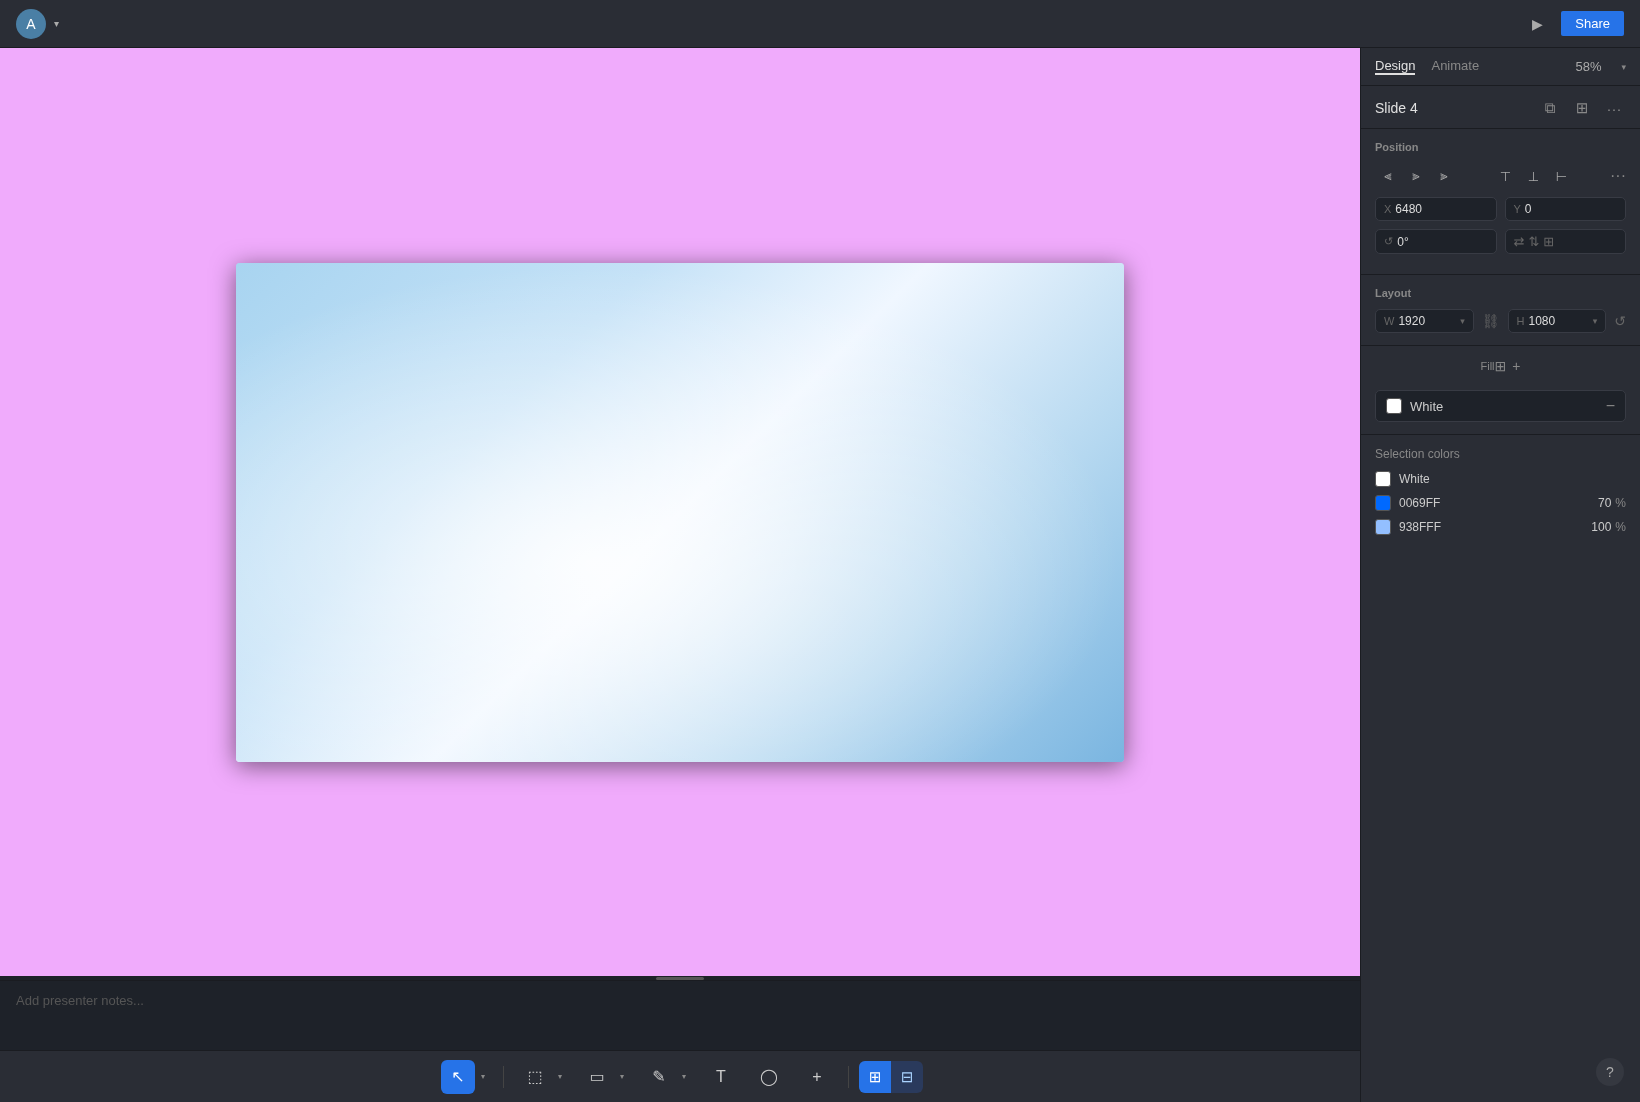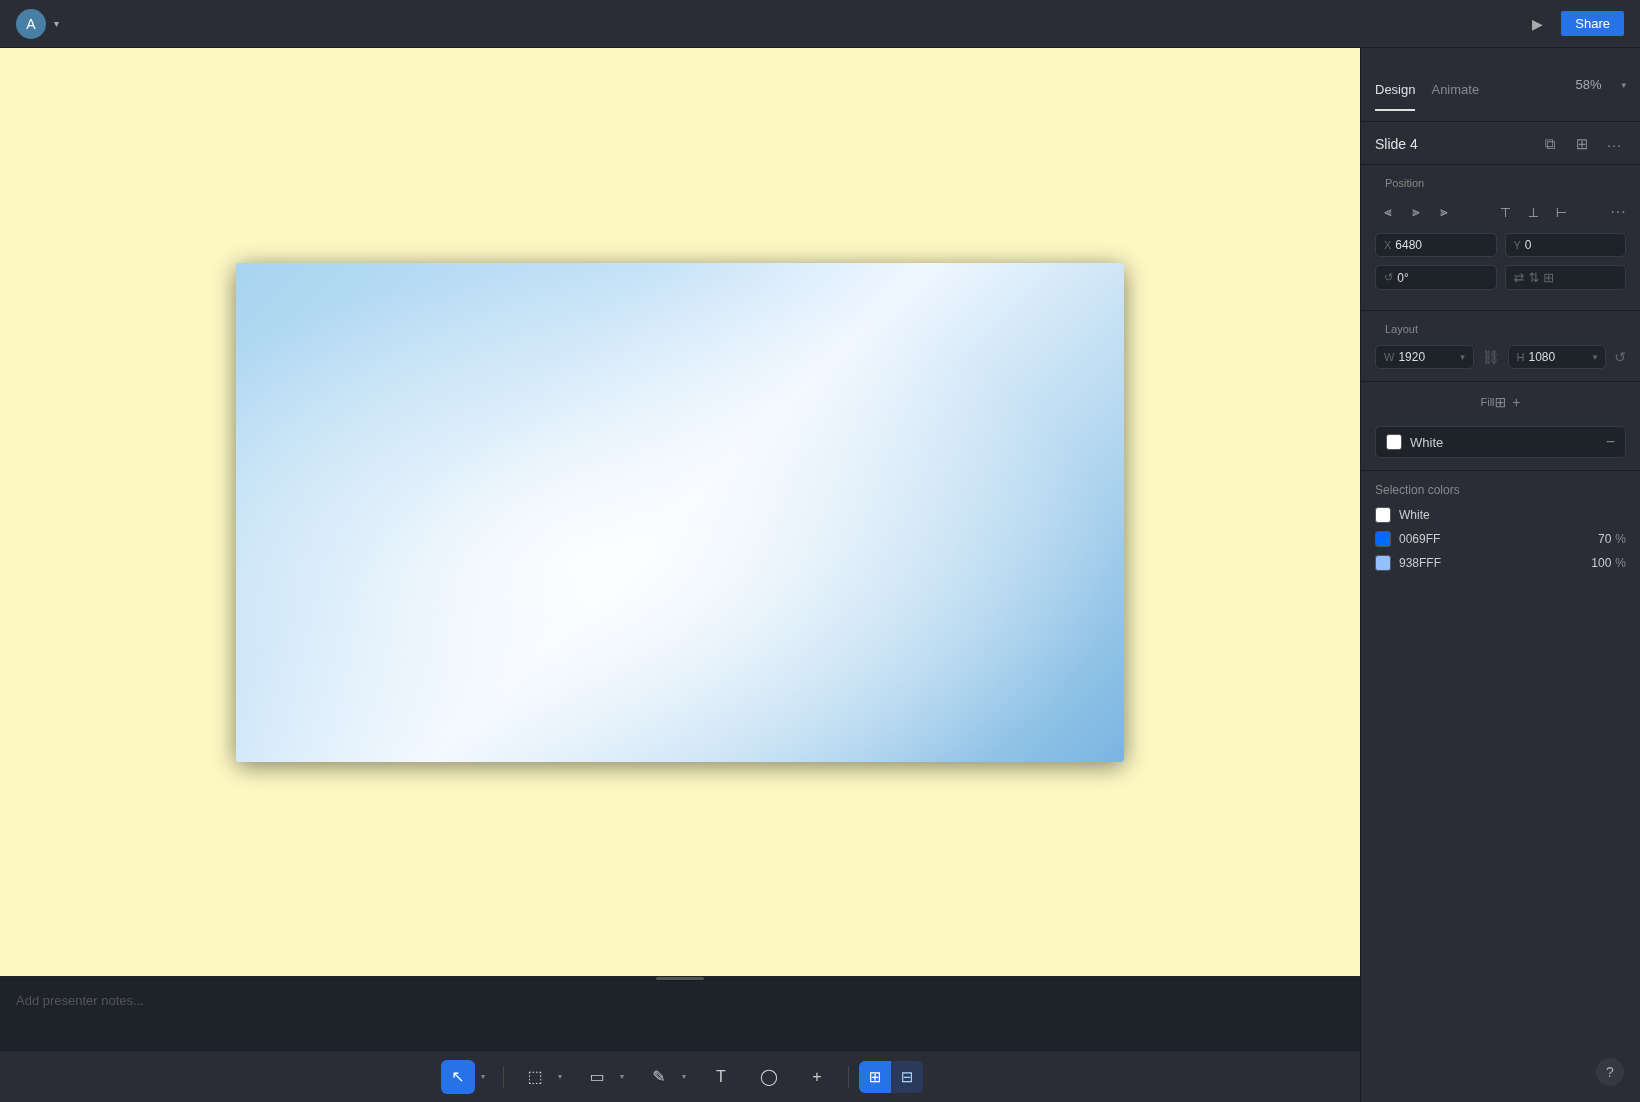--- a/index.html
+++ b/index.html
@@ -53,21 +53,21 @@
       display: flex;
       flex: 1;
       overflow: hidden;
     }
 
     
     .canvas-area {
       flex: 1;
       display: flex;
       flex-direction: column;
-      background: #fef9c3;
+      background: #f0abfc;
       position: relative;
     }
 
     .slide-canvas-wrapper {
       flex: 1;
       display: flex;
       align-items: center;
       justify-content: center;
       padding: 40px;
       overflow: hidden;
@@ -187,22 +187,21 @@
     .panel-header {
       display: flex;
       align-items: center;
       justify-content: space-between;
       padding: 10px 14px;
       border-bottom: 1px solid #1a1c21;
     }
     .panel-tabs { display: flex; gap: 16px; }
     .panel-tab {
       font-size: 13px; color: #888; cursor: pointer;
-      padding-bottom: 12px;
-      margin-top: 24px;
+      padding-bottom: 0;
     }
     .panel-tab.active {
       color: #e0e0e0;
       border-bottom: 2px solid #e0e0e0;
     }
     .panel-zoom {
       display: flex; align-items: center; gap: 20px;
       font-size: 13px; color: #aaa;
     }
     .panel-zoom-arrow { font-size: 9px; color: #888; cursor: pointer; }
@@ -224,21 +223,21 @@
       width: 24px; height: 24px; border-radius: 4px;
     }
 
     
     .panel-section {
       padding: 12px 14px;
       border-bottom: 1px solid #1a1c21;
     }
     .section-label {
       font-size: 11px; color: #888; text-transform: none;
-      margin-bottom: 10px; font-weight: 400; margin-left: 10px;
+      margin-bottom: 10px; font-weight: 700;
     }
 
     
     .align-row {
       display: flex; align-items: center; justify-content: space-between;
       margin-bottom: 8px;
     }
     .align-group { display: flex; gap: 2px; }
     .align-btn {
       width: 26px; height: 26px;

